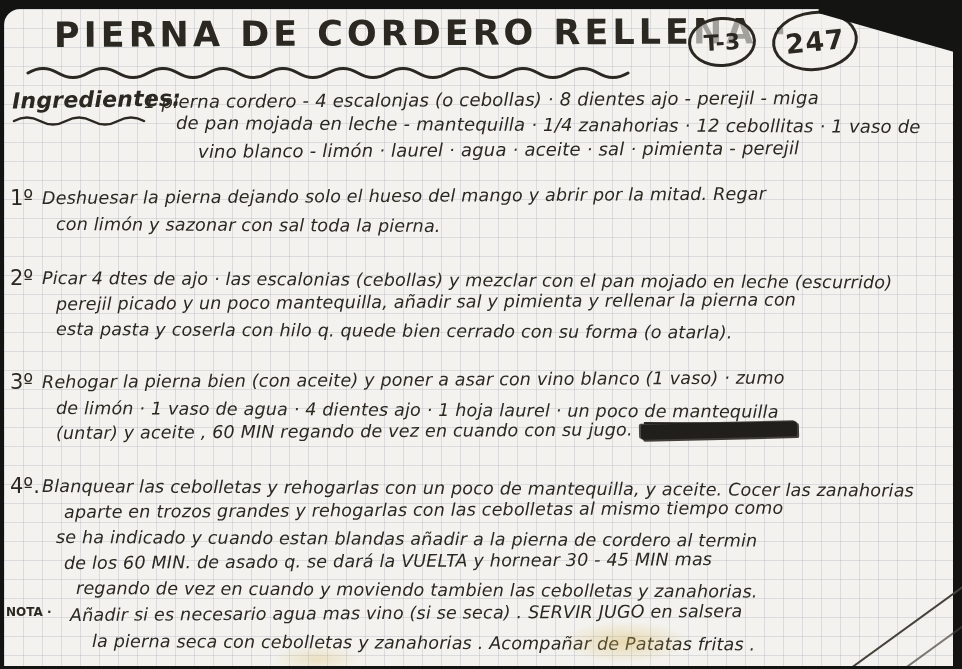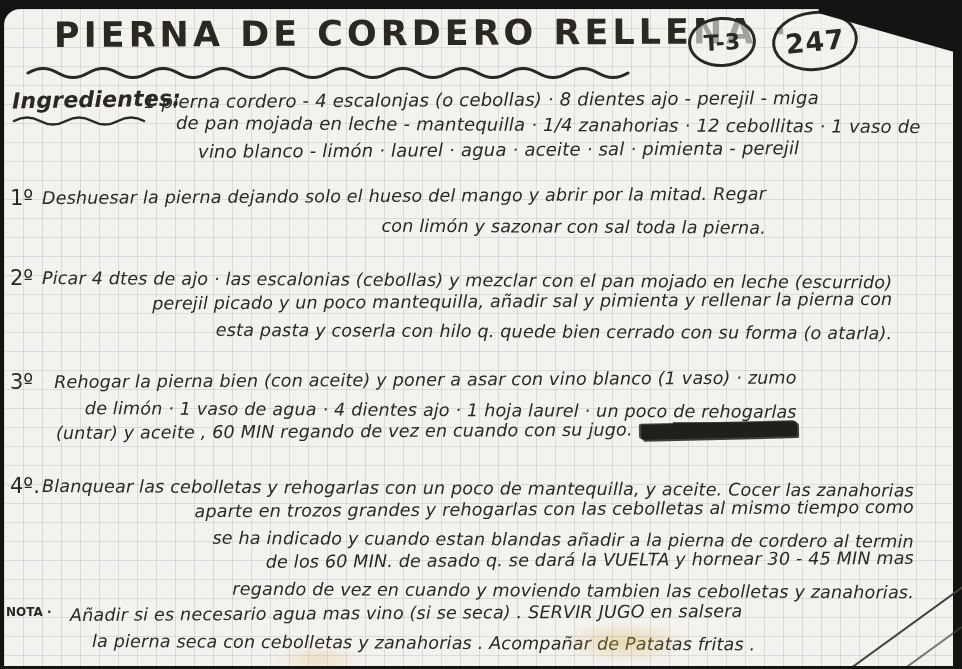--- a/index.html
+++ b/index.html
@@ -35,21 +35,21 @@
   .ing-label{
     position:absolute;left:8px;top:78px;font-size:22px;font-weight:bold;
     transform:rotate(-1deg);
   }
   .ing-line{position:absolute;font-size:18px;white-space:nowrap;font-weight:500;}
   .step{position:absolute;left:0;}
   .step-num{
     position:absolute;left:6px;top:0;font-size:21px;font-weight:normal;
     white-space:nowrap;
   }
-  .step-lines{position:absolute;left:38px;top:2px;text-align:right;}
+  .step-lines{position:absolute;left:38px;top:2px;}
   .line{height:25.5px;font-size:17.5px;white-space:nowrap;transform-origin:left center;}
   .r-a{transform:rotate(-0.35deg);}
   .r-b{transform:rotate(0.3deg);}
   .ml1{margin-left:14px;}
   .ml2{margin-left:22px;}
   .ml3{margin-left:34px;}
   .underlined-frag{border-bottom:2px solid #2b2822;padding-bottom:1px;}
   .redaction{
     display:inline-block;width:156px;height:15px;background:#211f1b;
     vertical-align:middle;margin-left:8px;border-radius:2px;
@@ -112,21 +112,21 @@
       <div class="line hw r-b">Picar 4 dtes de ajo · las escalonias (cebollas) y mezclar con el pan mojado en leche (escurrido)</div>
       <div class="line hw r-a ml1">perejil picado y un poco mantequilla, añadir sal y pimienta y rellenar la pierna con</div>
       <div class="line hw r-b ml1">esta pasta y coserla con hilo q. quede bien cerrado con su forma (o atarla).</div>
     </div>
   </div>
 
   <div class="step" style="top:361px;">
     <span class="step-num">3º</span>
     <div class="step-lines">
       <div class="line hw r-a">Rehogar la pierna bien (con aceite) y poner a asar con vino blanco (1 vaso) · zumo</div>
-      <div class="line hw r-b ml1"><span>de limón · 1 vaso de agua · 4 dientes ajo · 1 hoja laurel · un poco </span><span class="underlined-frag">de rehogarlas</span></div>
+      <div class="line hw r-b ml1"><span>de limón · 1 vaso de agua · 4 dientes ajo · 1 hoja laurel · un poco </span><span class="underlined-frag">de mantequilla</span></div>
       <div class="line hw r-a ml1"><span>(untar) y aceite , 60 MIN regando de vez en cuando con su jugo.</span><span class="redaction"></span></div>
     </div>
   </div>
 
   <div class="step" style="top:465px;">
     <span class="step-num">4º.</span>
     <div class="step-lines">
       <div class="line hw r-b">Blanquear las cebolletas y rehogarlas con un poco de mantequilla, y aceite. Cocer las zanahorias</div>
       <div class="line hw r-a ml2">aparte en trozos grandes y rehogarlas con las cebolletas al mismo tiempo como</div>
       <div class="line hw r-b ml1">se ha indicado y cuando estan blandas añadir a la pierna de cordero al termin</div>

